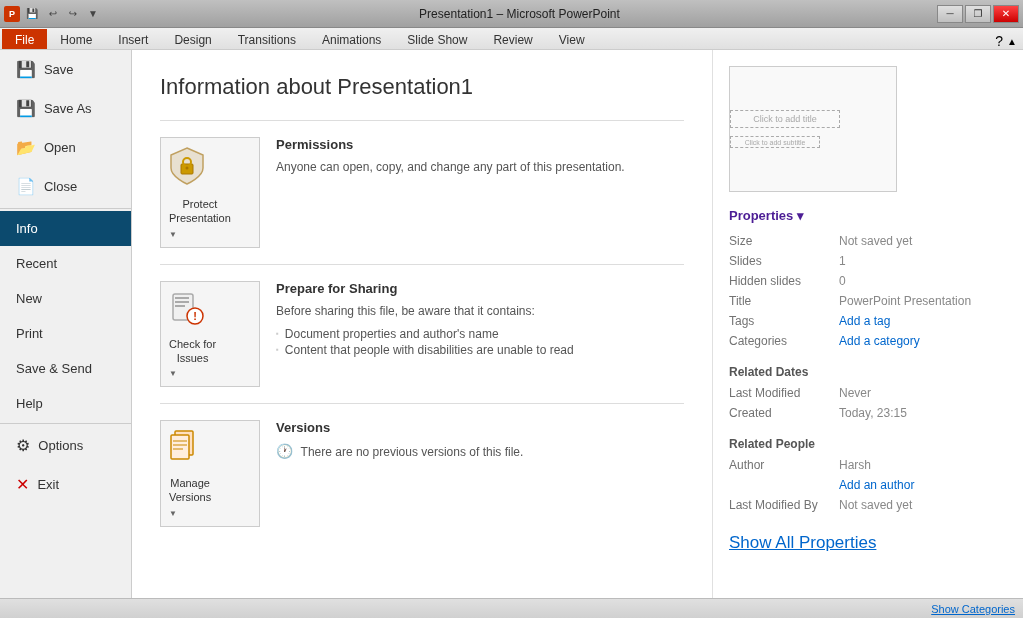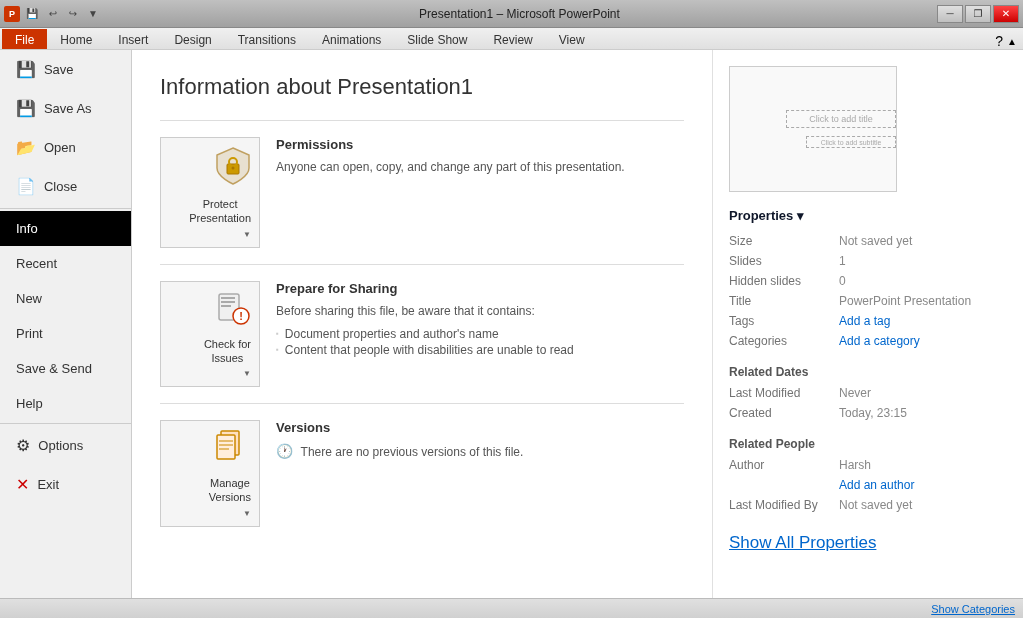--- a/index.html
+++ b/index.html
@@ -69,21 +69,21 @@
     .sidebar-item {
       padding: 10px 16px;
       font-size: 13px;
       color: #333;
       cursor: pointer;
       display: flex;
       align-items: center;
       gap: 8px;
     }
     .sidebar-item.active {
-      background: #000000;
+      background: #0c4a6e;
       color: white;
     }
     .sidebar-item .si-icon { font-size: 16px; }
     .sidebar-divider { height: 1px; background: #ccc; margin: 2px 0; }
 
     
     .main-content {
       position: absolute;
       top: 50px;
       left: 132px;
@@ -117,21 +117,21 @@
       gap: 16px;
     }
 
     .section-button {
       width: 100px;
       min-height: 80px;
       background: #f5f5f5;
       border: 1px solid #ccc;
       display: flex;
       flex-direction: column;
-      align-items: flex-end;
+      align-items: flex-start;
       justify-content: center;
       cursor: pointer;
       padding: 8px;
       gap: 4px;
       flex-shrink: 0;
     }
     .section-button .btn-icon { font-size: 28px; color: #cc3300; }
     .section-button .btn-label { font-size: 11px; text-align: center; color: #333; line-height: 1.3; }
     .section-button .btn-arrow { font-size: 8px; color: #666; }
 
@@ -164,42 +164,42 @@
       justify-content: center;
       position: relative;
       overflow: hidden;
     }
     .slide-preview-inner {
       width: 100%;
       height: 100%;
       background: #f9f9f9;
       display: flex;
       flex-direction: column;
-      align-items: flex-end;
+      align-items: flex-start;
       justify-content: center;
       gap: 8px;
     }
     .slide-title-placeholder {
       width: 110px;
       height: 18px;
       border: 1px dashed #aaa;
       display: flex; align-items: center; justify-content: center;
       font-size: 9px; color: #aaa;
     }
     .slide-sub-placeholder {
       width: 90px;
       height: 12px;
       border: 1px dashed #aaa;
       display: flex; align-items: center; justify-content: center;
       font-size: 7px; color: #aaa;
     }
 
     .props-section-title {
       font-size: 13px;
-      color: #0f172a;
+      color: #4c1d95;
       font-weight: bold;
       margin-bottom: 8px;
       display: flex; align-items: center; gap: 4px;
     }
     .props-table { width: 100%; border-collapse: collapse; margin-bottom: 14px; }
     .props-table tr td { padding: 3px 0; vertical-align: top; font-size: 12px; }
     .props-table tr td:first-child { color: #737373; width: 110px; }
     .props-table tr td:last-child { color: #888; }
     .props-table tr td.value-link { color: #0066cc; cursor: pointer; }
     .props-table tr td.value-normal { color: #888; }

